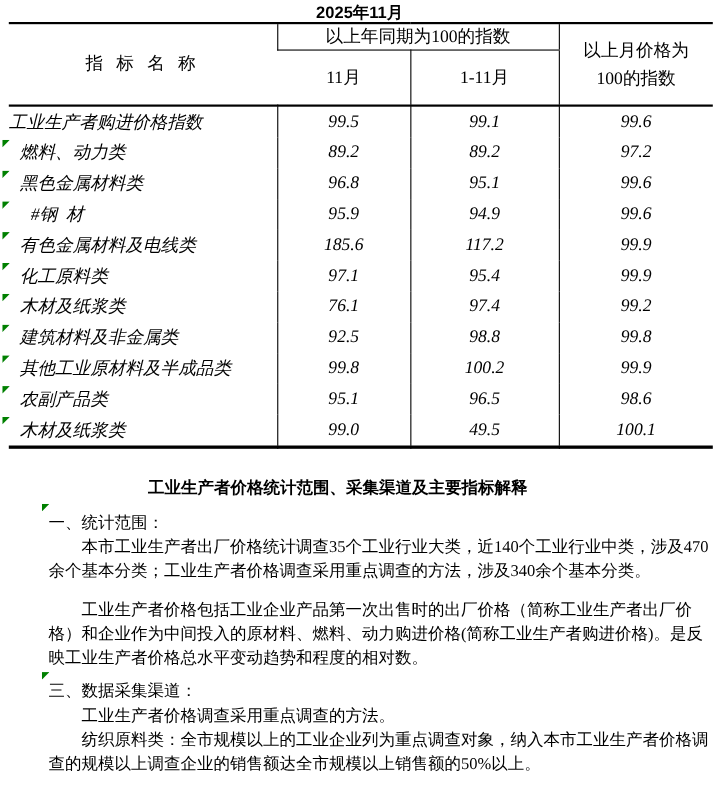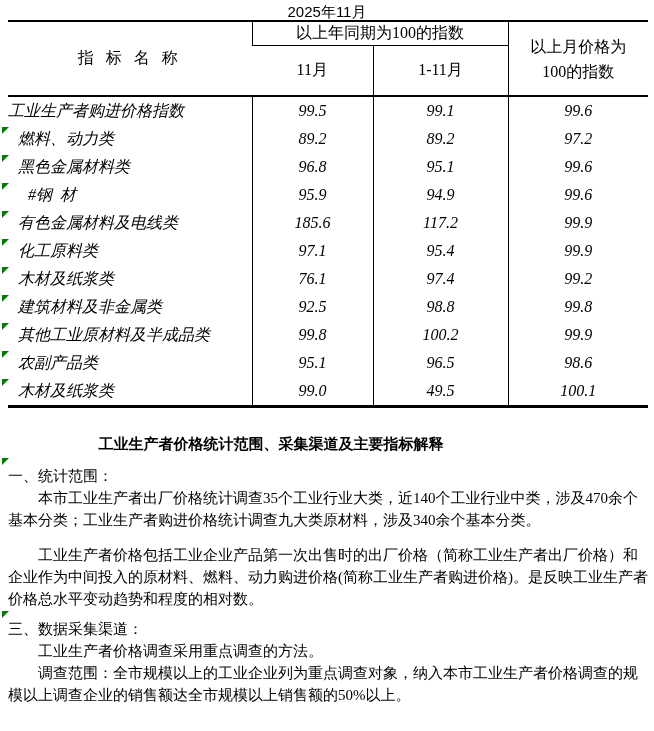--- a/index.html
+++ b/index.html
@@ -4,21 +4,21 @@
 <style>
   html,body { margin:0; padding:0; }
   body {
     width:654px; height:731px; background:#ffffff; color:#000000;
     font-family:"Liberation Serif","DejaVu Serif",serif;
     overflow:hidden;
   }
   .doc-title {
     text-align:center;
     font-family:"Liberation Sans","DejaVu Sans",sans-serif;
-    font-weight:normal; font-size:15px;
+    font-weight:bold; font-size:15px;
     padding-top:3px; height:17px; line-height:17px;
   }
   table.idx {
     border-collapse:collapse; table-layout:fixed;
     width:640px; margin-left:8px;
     border-top:2px solid #000;
     border-bottom:3px solid #000;
   }
   table.idx th, table.idx td {
     font-weight:normal; font-size:16px; padding:0;
@@ -38,21 +38,21 @@
   tr.lv2 td.name { padding-left:20px; }
   td.num { border-left:1px solid #000; text-align:center; }
   .flag {
     position:absolute; width:7px; height:7px;
     background:var(--flag,#008000);
     clip-path:polygon(0 0,100% 0,0 100%);
   }
   td.name .flag { left:-6px; top:2px; }
   .notes {
     margin-top:26px; padding:0 6px 0 8px;
-    font-size:15px; line-height:22px;
+    font-size:15px; line-height:22px;margin-left:36px;
   }
   .notes-title {
     width:526px; text-align:center;
     font-family:"Liberation Sans","DejaVu Sans",sans-serif;
     font-weight:bold; font-size:15px; line-height:19px;
     margin-bottom:12px;
   }
   .section { position:relative; }
   .sec-heading { position:relative; }
   .sec-heading .flag { left:-6px; top:-7px; }
@@ -154,25 +154,25 @@
       <td class="num">100.1</td>
     </tr>
   </tbody>
 </table>
 
 <div class="notes">
   <div class="notes-title">工业生产者价格统计范围、采集渠道及主要指标解释</div>
 
   <div class="section sec-1">
     <div class="sec-heading"><i class="flag"></i><span>一、统计范围：</span></div>
-    <p>本市工业生产者出厂价格统计调查35个工业行业大类，近140个工业行业中类，涉及470余个基本分类；工业生产者购进价格统计调查九大类原材料，涉及340余个基本分类。</p>
+    <p>本市工业生产者出厂价格统计调查35个工业行业大类，近140个工业行业中类，涉及470余个基本分类；工业生产者价格调查采用重点调查的方法，涉及340余个基本分类。</p>
   </div>
 
   <div class="section sec-2">
     <p>工业生产者价格包括工业企业产品第一次出售时的出厂价格（简称工业生产者出厂价格）和企业作为中间投入的原材料、燃料、动力购进价格(简称工业生产者购进价格)。是反映工业生产者价格总水平变动趋势和程度的相对数。</p>
   </div>
 
   <div class="section sec-3">
     <div class="sec-heading"><i class="flag"></i><span>三、数据采集渠道：</span></div>
     <p>工业生产者价格调查采用重点调查的方法。</p>
-    <p>调查范围：全市规模以上的工业企业列为重点调查对象，纳入本市工业生产者价格调查的规模以上调查企业的销售额达全市规模以上销售额的50%以上。</p>
+    <p>纺织原料类：全市规模以上的工业企业列为重点调查对象，纳入本市工业生产者价格调查的规模以上调查企业的销售额达全市规模以上销售额的50%以上。</p>
   </div>
 </div>
 
 </body></html>

